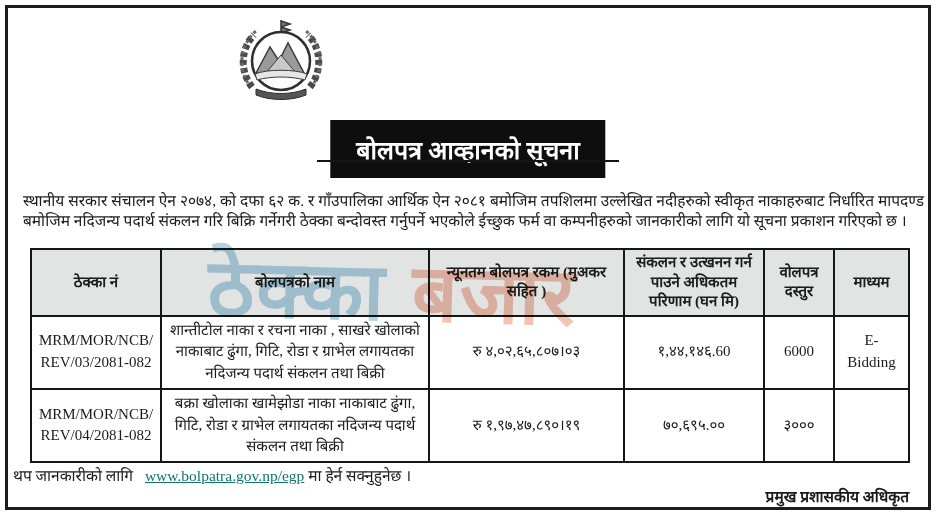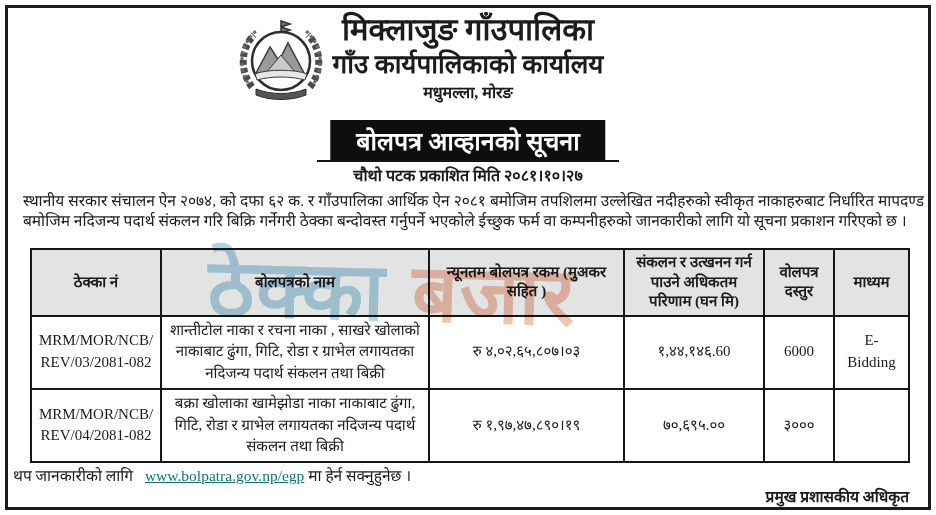--- a/index.html
+++ b/index.html
@@ -10,21 +10,21 @@
   .frame{position:absolute;left:5px;top:5px;right:5px;bottom:5px;border:3px solid #1c1c1c;pointer-events:none;}
   
   .logo{position:absolute;left:236px;top:17px;width:90px;height:90px;}
   .titles{position:absolute;left:0;right:0;top:12px;text-align:center;line-height:1.15;}
   .org{font-size:31px;font-weight:700;}
   .office{font-size:26px;font-weight:700;margin-top:2px;}
   .addr{font-size:16px;font-weight:700;margin-top:4px;}
   .banner{
     position:absolute;top:120px;left:50%;transform:translateX(-50%);
     background:#0e0e0e;color:#fff;font-size:25px;font-weight:700;
-    padding:3px 26px;white-space:nowrap;
+    padding:12px 26px;white-space:nowrap;
   }
   .banner-rule{position:absolute;top:160px;left:50%;transform:translateX(-50%);width:302px;height:0;border-top:2px solid #141414;}
   .pubdate{position:absolute;top:164px;left:0;right:0;text-align:center;font-size:16px;font-weight:700;}
   .para{
     position:absolute;top:191px;left:13px;right:12px;
     font-size:15.5px;line-height:1.32;text-align:justify;margin-left:10px;
   }
   
   table.tender{position:absolute;left:30px;top:248px;width:878px;border-collapse:collapse;table-layout:fixed;z-index:1;}
   table.tender th,table.tender td{border:2px solid #161616;vertical-align:middle;padding:3px 6px;}
@@ -65,29 +65,23 @@
       <circle cx="45" cy="44" r="29" fill="#fdfdfd" stroke="#2e2e2e" stroke-width="2.5"></circle>
 
       <path d="M20,56 L34,30 L43,44 L52,26 L68,56 Z" fill="#9a9a9a" stroke="#3c3c3c" stroke-width="1.5"></path>
       <path d="M30,56 L45,38 L60,56 Z" fill="#c9c9c9" stroke="#3c3c3c" stroke-width="1"></path>
       <path d="M19,57 C30,52 60,52 71,57 L69,63 C55,59 35,59 21,63 Z" fill="#e6e6e6" stroke="#3c3c3c" stroke-width="1"></path>
 
       <path d="M20,72 C35,78 55,78 70,72 L70,78 C55,84 35,84 20,78 Z" fill="#555" stroke="#2e2e2e" stroke-width="1"></path>
     </svg>
   </div>
 
-  <div class="titles">
-    <div class="org">मिक्लाजुङ गाँउपालिका</div>
-    <div class="office">गाँउ कार्यपालिकाको कार्यालय</div>
-    <div class="addr">मधुमल्ला, मोरङ</div>
-  </div>
 
   <div class="banner">बोलपत्र आव्हानको सूचना</div>
   <div class="banner-rule"></div>
-  <div class="pubdate">चौथो पटक प्रकाशित मिति २०८१।१०।२७</div>
 
   <div class="para">स्थानीय सरकार संचालन ऐन २०७४, को दफा ६२ क. र गाँउपालिका आर्थिक ऐन २०८१ बमोजिम तपशिलमा उल्लेखित नदीहरुको स्वीकृत नाकाहरुबाट निर्धारित मापदण्ड बमोजिम नदिजन्य पदार्थ संकलन गरि बिक्रि गर्नेगरी ठेक्का बन्दोवस्त गर्नुपर्ने भएकोले ईच्छुक फर्म वा कम्पनीहरुको जानकारीको लागि यो सूचना प्रकाशन गरिएको छ ।</div>
 
   <div class="watermark">
     <span class="wm1" style="color: rgb(169, 207, 227);">ठेक्का</span><span class="wm2" style="color: rgb(243, 187, 167);">बजार</span>
   </div>
 
   <table class="tender">
     <colgroup>
       <col style="width:130px">

